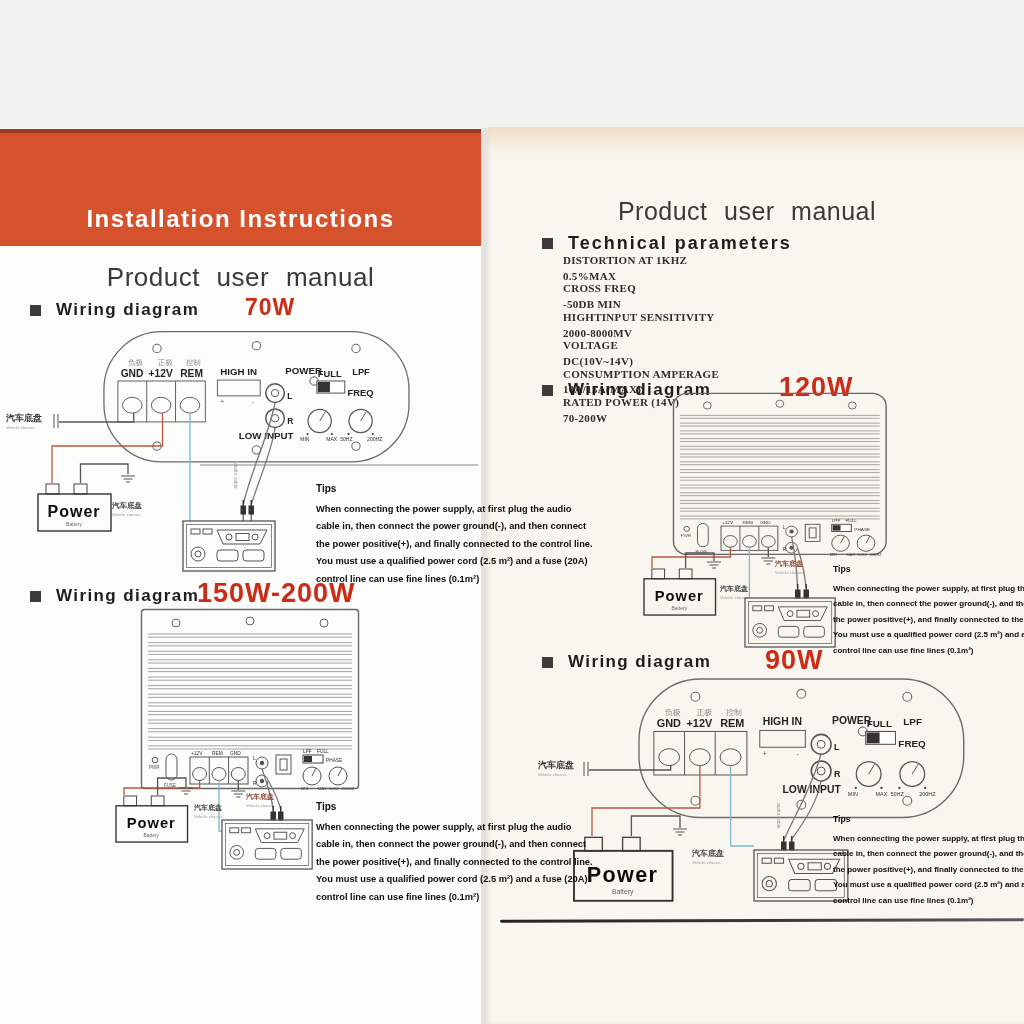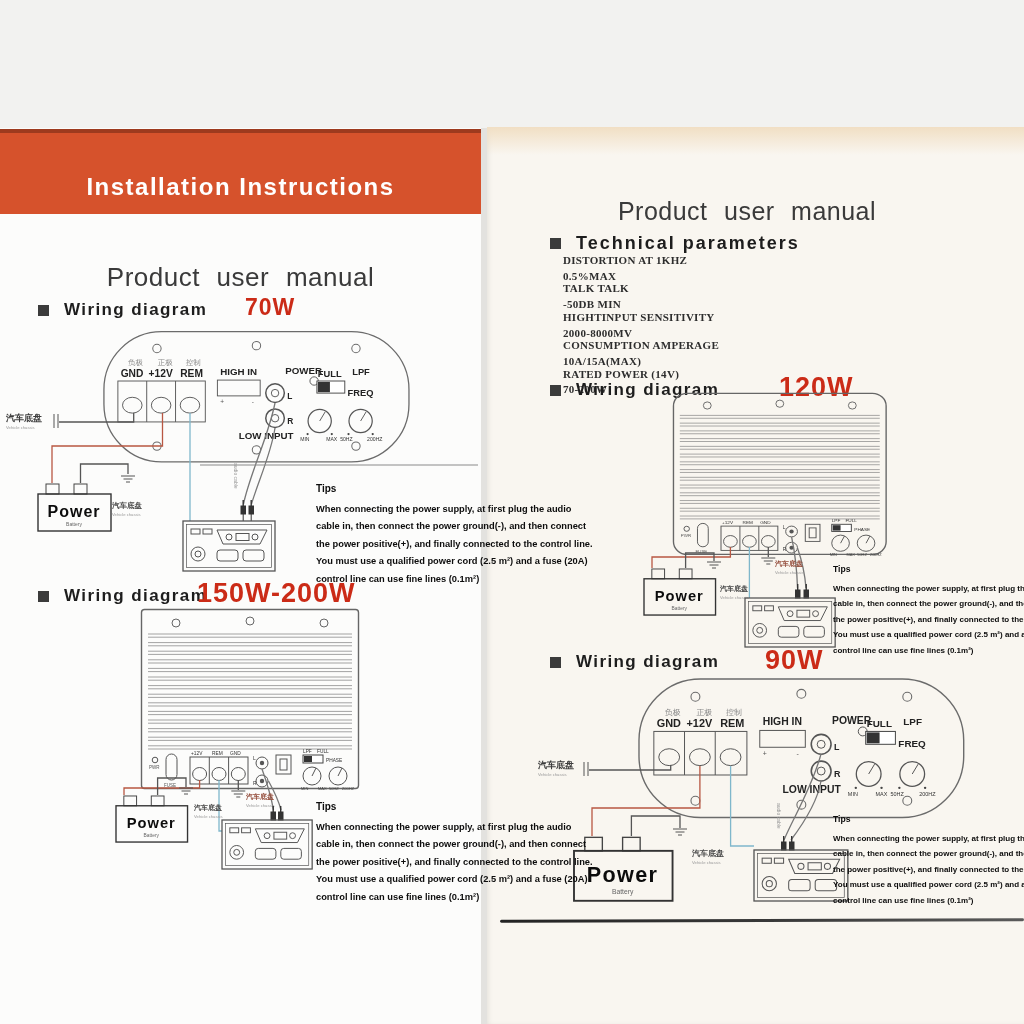--- a/index.html
+++ b/index.html
@@ -19,38 +19,38 @@
     background:#f9f6f0;
     box-shadow:inset 3px 0 6px -3px rgba(0,0,0,.12);
   }
   .page-right-cream{
     left:487px;top:127px;width:537px;height:28px;
     background:linear-gradient(180deg,#f1dfc4,rgba(241,223,196,0));
   }
   .page-gap{left:481px;top:128px;width:6px;height:896px;background:#e3e2df;}
   
   .banner{
-    left:0;top:129px;width:481px;height:85px;
+    left:0;top:129px;width:481px;height:117px;
     background:linear-gradient(180deg,#9d3a1e 0 4px,#d6522c 4px);
     display:flex;justify-content:center;align-items:flex-end;
     padding-bottom:13px;box-sizing:border-box;
   }
   .banner-text{
     color:#ffffff;font-weight:bold;font-size:24px;letter-spacing:1.5px;
   }
   .page-title{
     text-align:center;color:#3a3a3a;font-size:26px;
     word-spacing:9px;letter-spacing:.5px;white-space:nowrap;
   }
   .title-left{left:0;top:262px;width:481px;}
   .title-right{left:530px;top:197px;width:434px;font-size:25px;}
   
   .sect{
     display:flex;align-items:center;color:#1d1d1d;
-    font-weight:bold;font-size:17px;letter-spacing:1.4px;white-space:nowrap;margin-left:8px;
+    font-weight:bold;font-size:17px;letter-spacing:1.4px;white-space:nowrap;
   }
   .sect .sq{width:11px;height:11px;background:#3b3b3b;margin-right:15px;flex:none;}
   .pow{color:#cb2b17;font-weight:bold;white-space:nowrap;letter-spacing:1px;}
   
   .tech-list{left:563px;top:254px;width:428px;}
   .tech-row{
     display:flex;align-items:baseline;
     font-family:"Liberation Serif",serif;font-weight:bold;
     font-size:11px;line-height:12.7px;color:#2d2d2d;letter-spacing:.3px;
     white-space:nowrap;
@@ -105,28 +105,33 @@
   <span class="sq"></span>
   <span>Technical parameters</span>
 </div>
 <div class="abs tech-list" id="tech-rows">
     <div class="tech-row">
       <span>DISTORTION AT 1KHZ</span>
       <span class="tech-leader"></span>
       <span>0.5%MAX</span>
     </div>
     <div class="tech-row">
-      <span>TALK TALK</span>
+      <span>CROSS FREQ</span>
       <span class="tech-leader"></span>
       <span>-50DB MIN</span>
     </div>
     <div class="tech-row">
       <span>HIGHTINPUT SENSITIVITY</span>
       <span class="tech-leader"></span>
       <span>2000-8000MV</span>
+    </div>
+    <div class="tech-row">
+      <span>VOLTAGE</span>
+      <span class="tech-leader"></span>
+      <span>DC(10V~14V)</span>
     </div>
     <div class="tech-row">
       <span>CONSUMPTION AMPERAGE</span>
       <span class="tech-leader"></span>
       <span>10A/15A(MAX)</span>
     </div>
     <div class="tech-row">
       <span>RATED POWER (14V)</span>
       <span class="tech-leader"></span>
       <span>70-200W</span>

